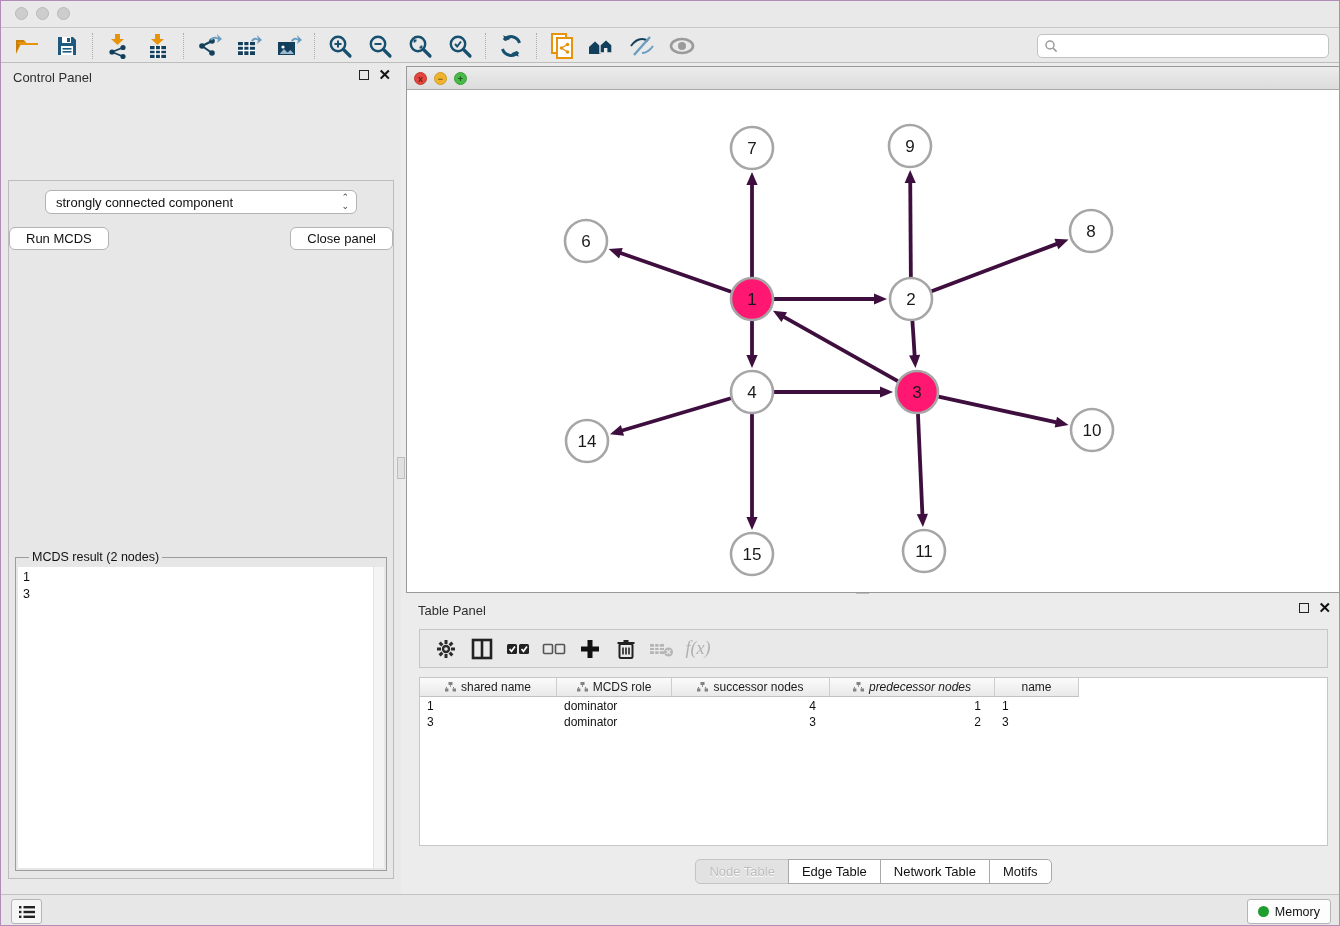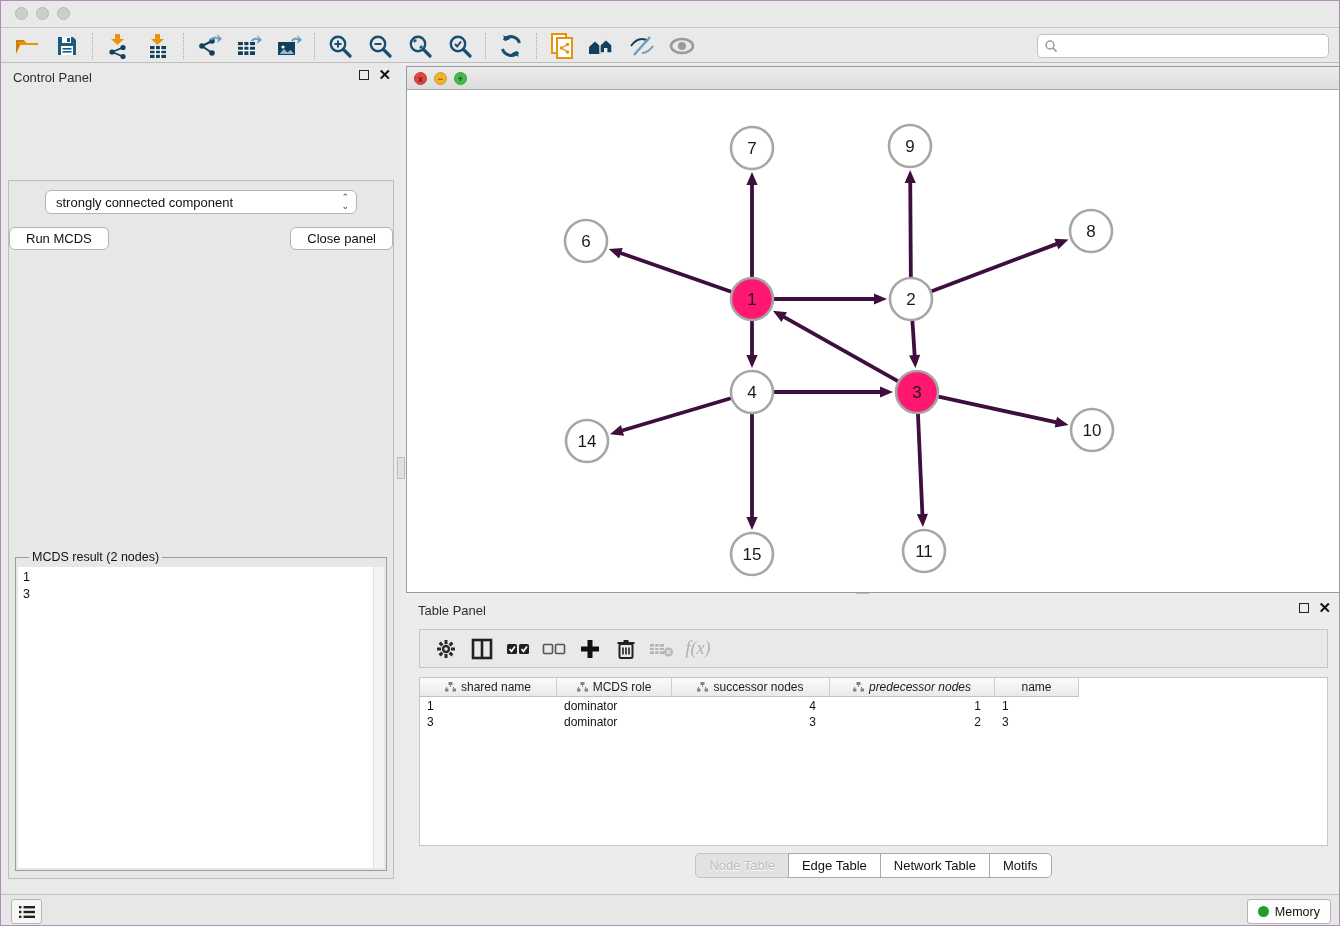--- a/index.html
+++ b/index.html
@@ -59,21 +59,21 @@
   .tpanel{position:absolute;left:405px;top:595px;width:935px;height:292px;background:#ececec;}
   .ttoolbar{position:absolute;left:13px;right:13px;top:33px;height:39px;background:#e9e9e9;border:1px solid #c6c6c6;display:flex;align-items:center;padding-left:8px;}
   .tti{width:36px;height:34px;display:flex;align-items:center;justify-content:center;}
   .fx{font-family:"Liberation Serif",serif;font-style:italic;font-size:18px;color:#b0b0b0;}
   .ttable{position:absolute;left:13px;right:13px;top:81px;bottom:42px;background:#fff;border:1px solid #c6c6c6;overflow:hidden;}
   .thead{position:absolute;left:0;top:0;height:19px;display:flex;}
   .th{background:linear-gradient(#fbfbfb,#e9e9e9);border-right:1px solid #cdcdcd;border-bottom:1px solid #c2c2c2;display:flex;align-items:center;justify-content:center;gap:5px;font-size:12px;color:#1c1c1c;}
   .trows{position:absolute;left:0;top:20px;right:0;}
   .trow{display:flex;height:16px;font-size:12px;color:#111;}
   .td{padding:0 7px;line-height:16px;overflow:hidden;}
-  .btabs{position:absolute;left:0;right:0;bottom:10px;display:flex;justify-content:center;align-items:flex-end;}
+  .btabs{position:absolute;left:0;right:0;bottom:4px;display:flex;justify-content:center;align-items:flex-end;}
   
   .statusbar{position:absolute;left:0;top:893px;width:100%;height:33px;background:#e7e7e7;border-top:1px solid #c2c2c2;}
   .listbtn{position:absolute;left:10px;top:4px;width:31px;height:25px;background:#f6f6f6;border:1px solid #b5b5b5;border-radius:3px;display:flex;align-items:center;justify-content:center;}
   .membtn{position:absolute;right:8px;top:4px;height:25px;background:#fdfdfd;border:1px solid #b5b5b5;border-radius:3px;display:flex;align-items:center;gap:6px;padding:0 10px;font-size:12.5px;color:#111;}
   .memdot{width:11px;height:11px;border-radius:50%;background:#1f9d2f;}
 </style>
 </head>
 <body>
 
 <div id="app">

